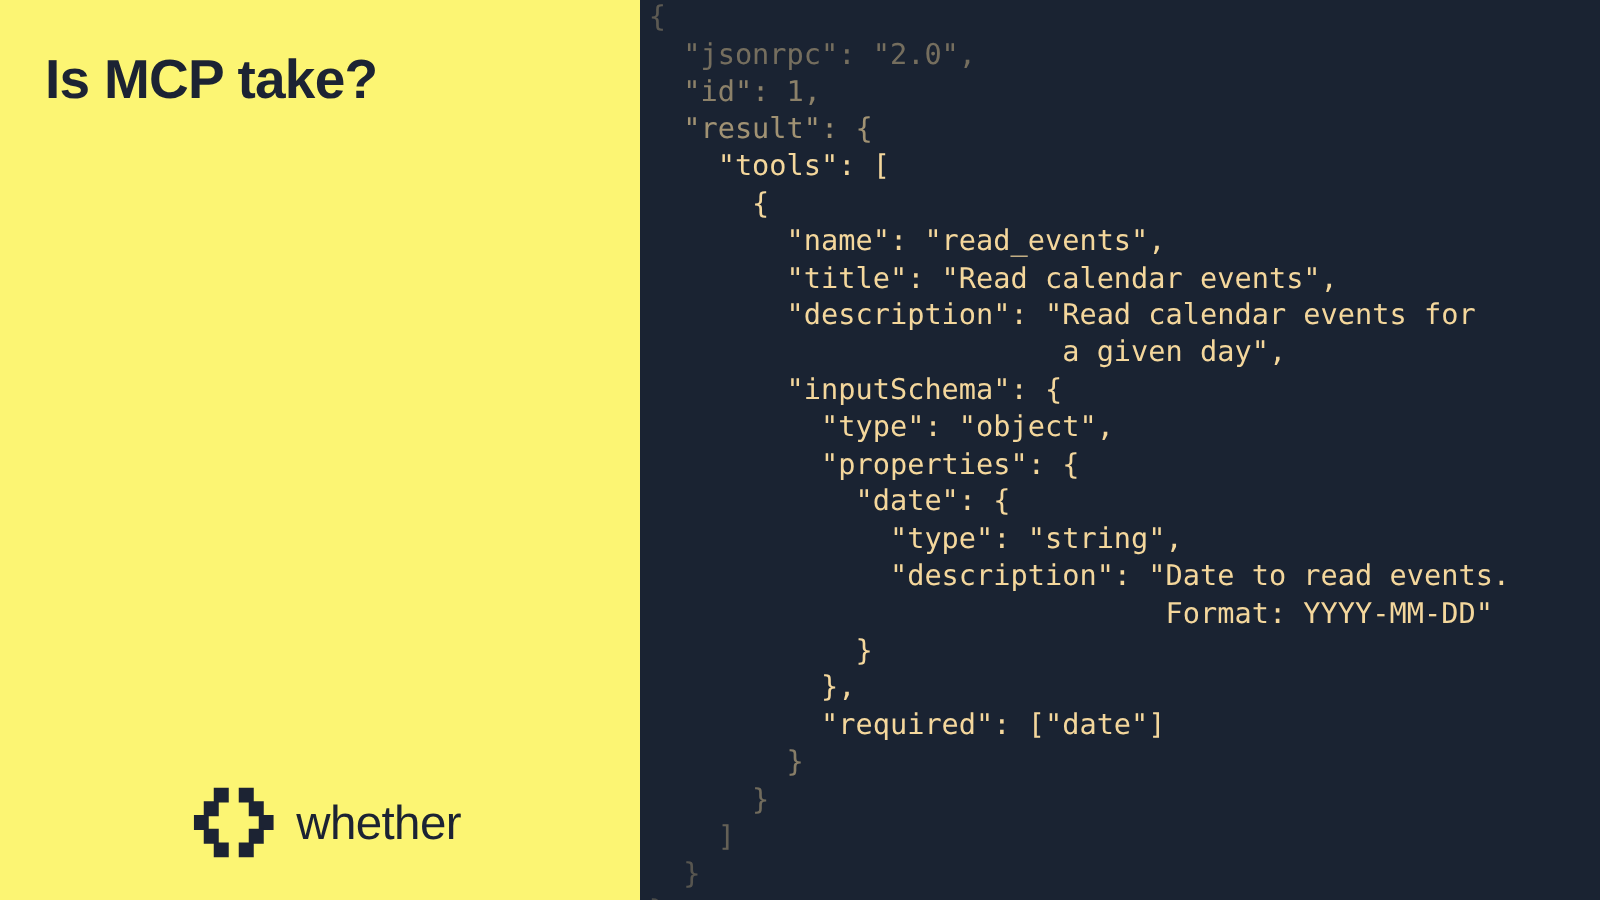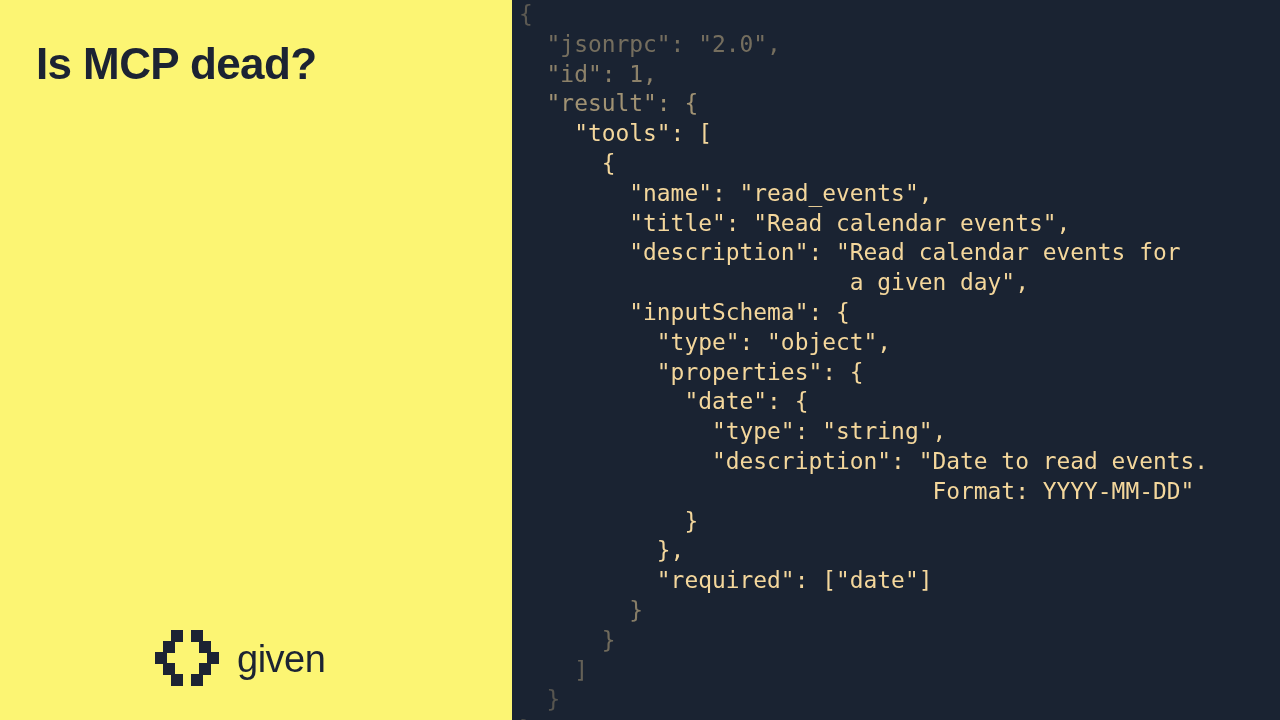--- a/index.html
+++ b/index.html
@@ -131,39 +131,39 @@
     white-space: pre;
   }
 </style>
 </head>
 <body>
 
 <div id="slide">
 
   <div class="left-panel">
 
-    <h1 class="headline">Is MCP dead?</h1>
+    <h1 class="headline">Is MCP take?</h1>
 
 
     <div class="logo-row">
       <svg class="logo-mark" viewBox="0 0 64 56" xmlns="http://www.w3.org/2000/svg">
 
         <rect x="16" y="0" width="12" height="12" fill="#1C2333"></rect>
         <rect x="8" y="11" width="12" height="12" fill="#1C2333"></rect>
         <rect x="0" y="22" width="12" height="12" fill="#1C2333"></rect>
         <rect x="8" y="33" width="12" height="12" fill="#1C2333"></rect>
         <rect x="16" y="44" width="12" height="12" fill="#1C2333"></rect>
 
         <rect x="36" y="0" width="12" height="12" fill="#1C2333"></rect>
         <rect x="44" y="11" width="12" height="12" fill="#1C2333"></rect>
         <rect x="52" y="22" width="12" height="12" fill="#1C2333"></rect>
         <rect x="44" y="33" width="12" height="12" fill="#1C2333"></rect>
         <rect x="36" y="44" width="12" height="12" fill="#1C2333"></rect>
       </svg>
-      <span class="logo-wordmark">given</span>
+      <span class="logo-wordmark">whether</span>
     </div>
   </div>
 
   <div class="code-edge"></div>
 
   <div class="code-panel">
     <pre class="code-block" id="code-block"><span class="code-line" style="opacity: 0.3;">{</span><span class="code-line" style="opacity: 0.42;">  "jsonrpc": "2.0",</span><span class="code-line" style="opacity: 0.52;">  "id": 1,</span><span class="code-line" style="opacity: 0.62;">  "result": {</span><span class="code-line" style="opacity: 1;">    "tools": [</span><span class="code-line" style="opacity: 1;">      {</span><span class="code-line" style="opacity: 1;">        "name": "read_events",</span><span class="code-line" style="opacity: 1;">        "title": "Read calendar events",</span><span class="code-line" style="opacity: 1;">        "description": "Read calendar events for</span><span class="code-line" style="opacity: 1;">                        a given day",</span><span class="code-line" style="opacity: 1;">        "inputSchema": {</span><span class="code-line" style="opacity: 1;">          "type": "object",</span><span class="code-line" style="opacity: 1;">          "properties": {</span><span class="code-line" style="opacity: 1;">            "date": {</span><span class="code-line" style="opacity: 1;">              "type": "string",</span><span class="code-line" style="opacity: 1;">              "description": "Date to read events.</span><span class="code-line" style="opacity: 1;">                              Format: YYYY-MM-DD"</span><span class="code-line" style="opacity: 1;">            }</span><span class="code-line" style="opacity: 1;">          },</span><span class="code-line" style="opacity: 1;">          "required": ["date"]</span><span class="code-line" style="opacity: 0.5;">        }</span><span class="code-line" style="opacity: 0.4;">      }</span><span class="code-line" style="opacity: 0.34;">    ]</span><span class="code-line" style="opacity: 0.28;">  }</span><span class="code-line" style="opacity: 0.22;">}</span></pre>
   </div>
 
 </div>

